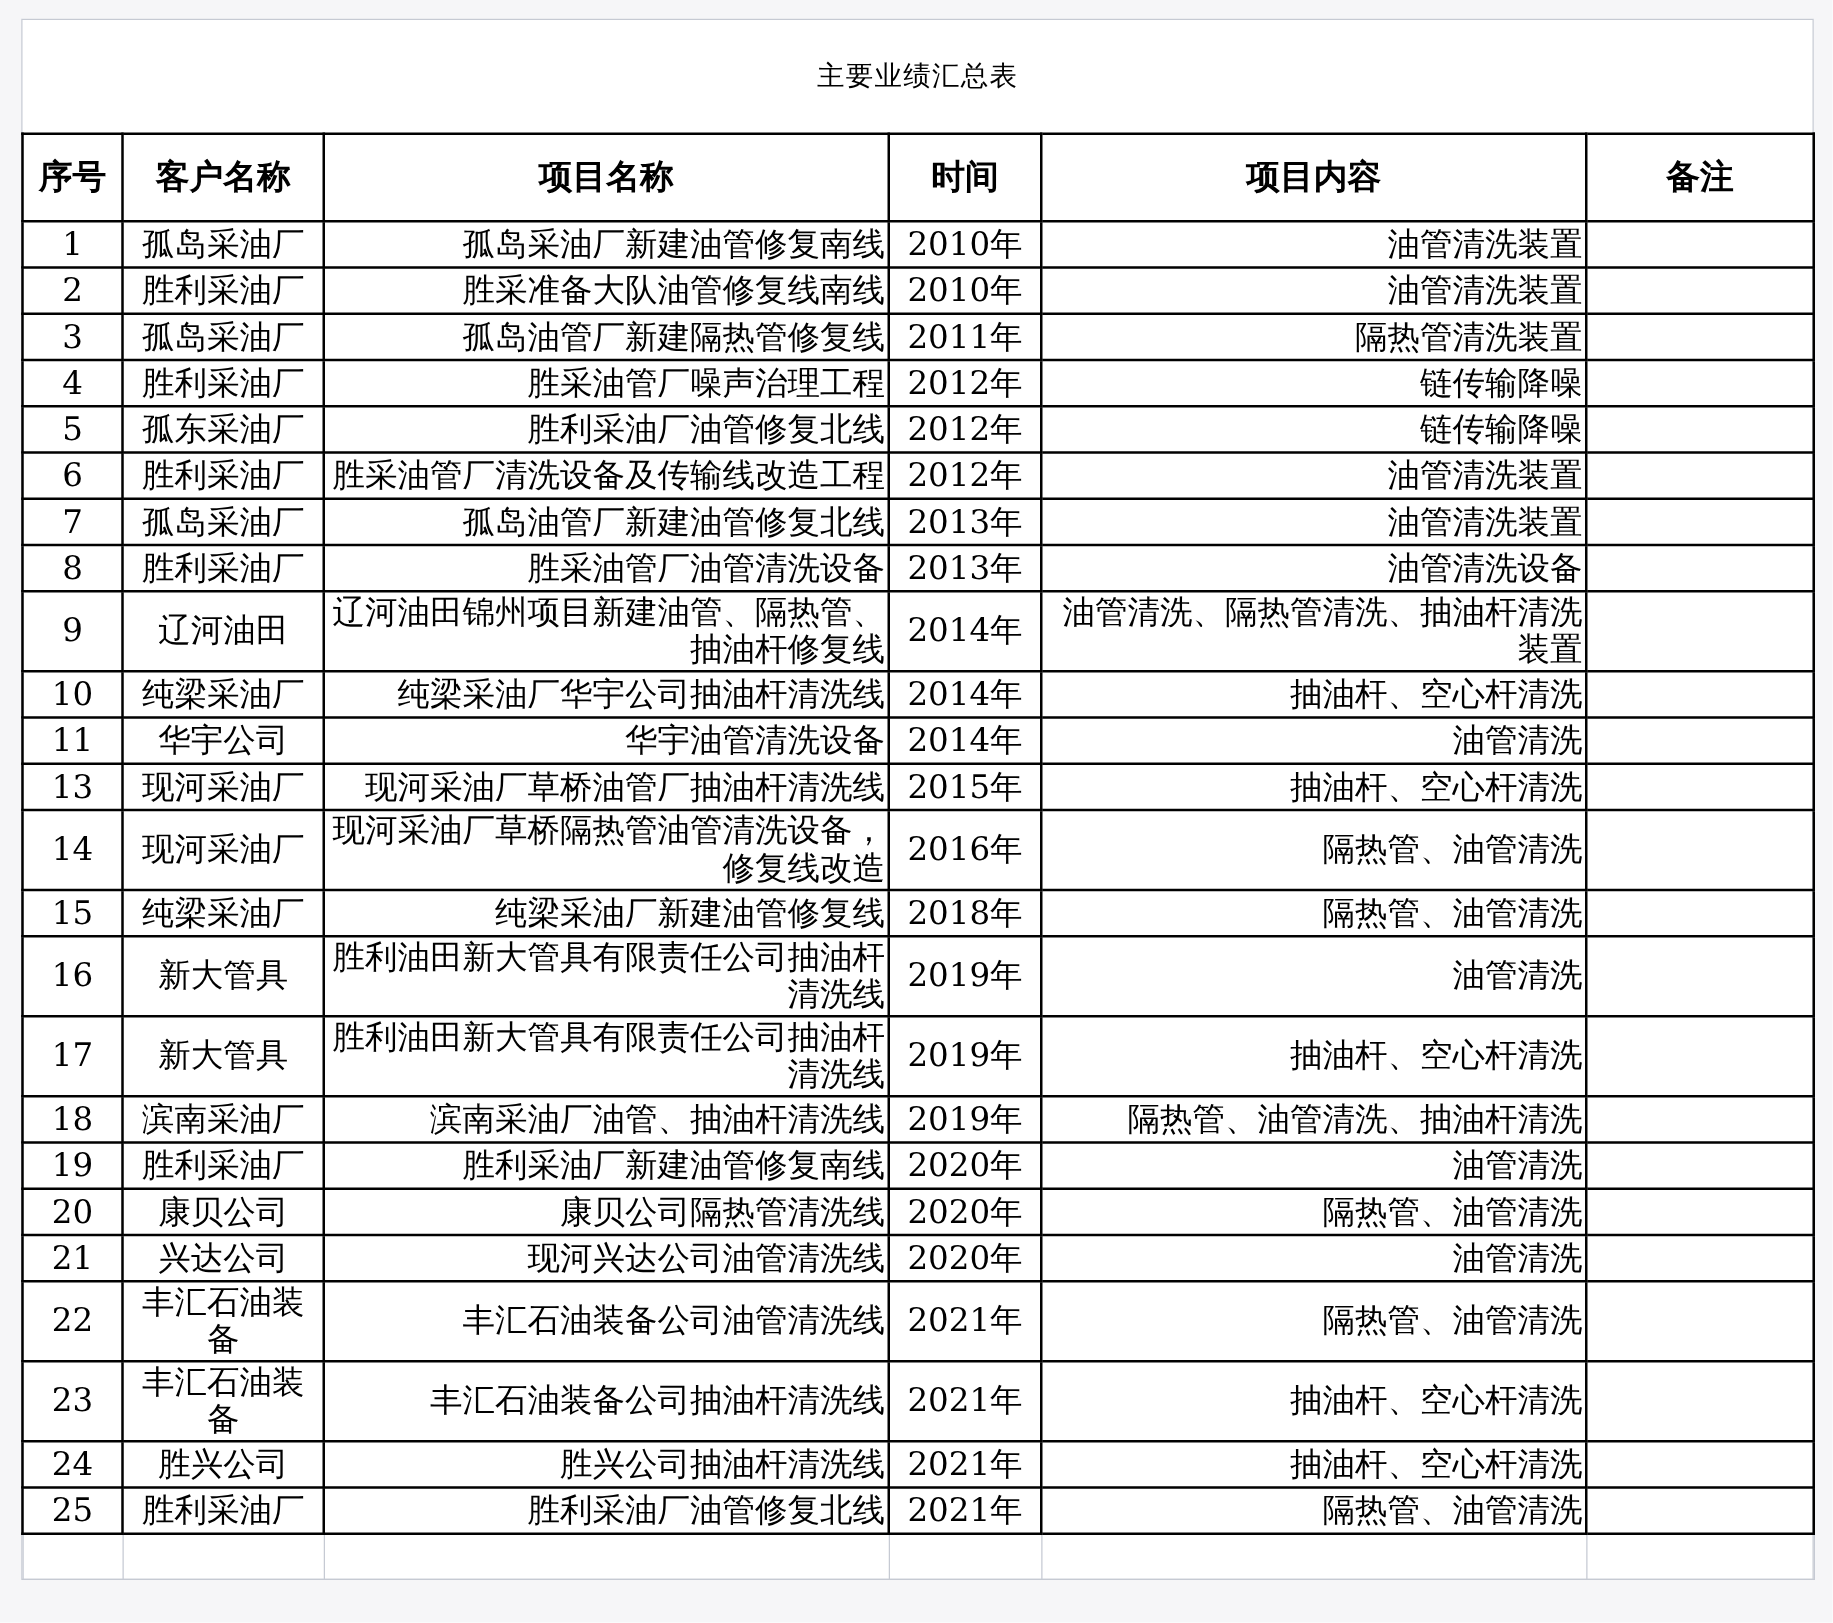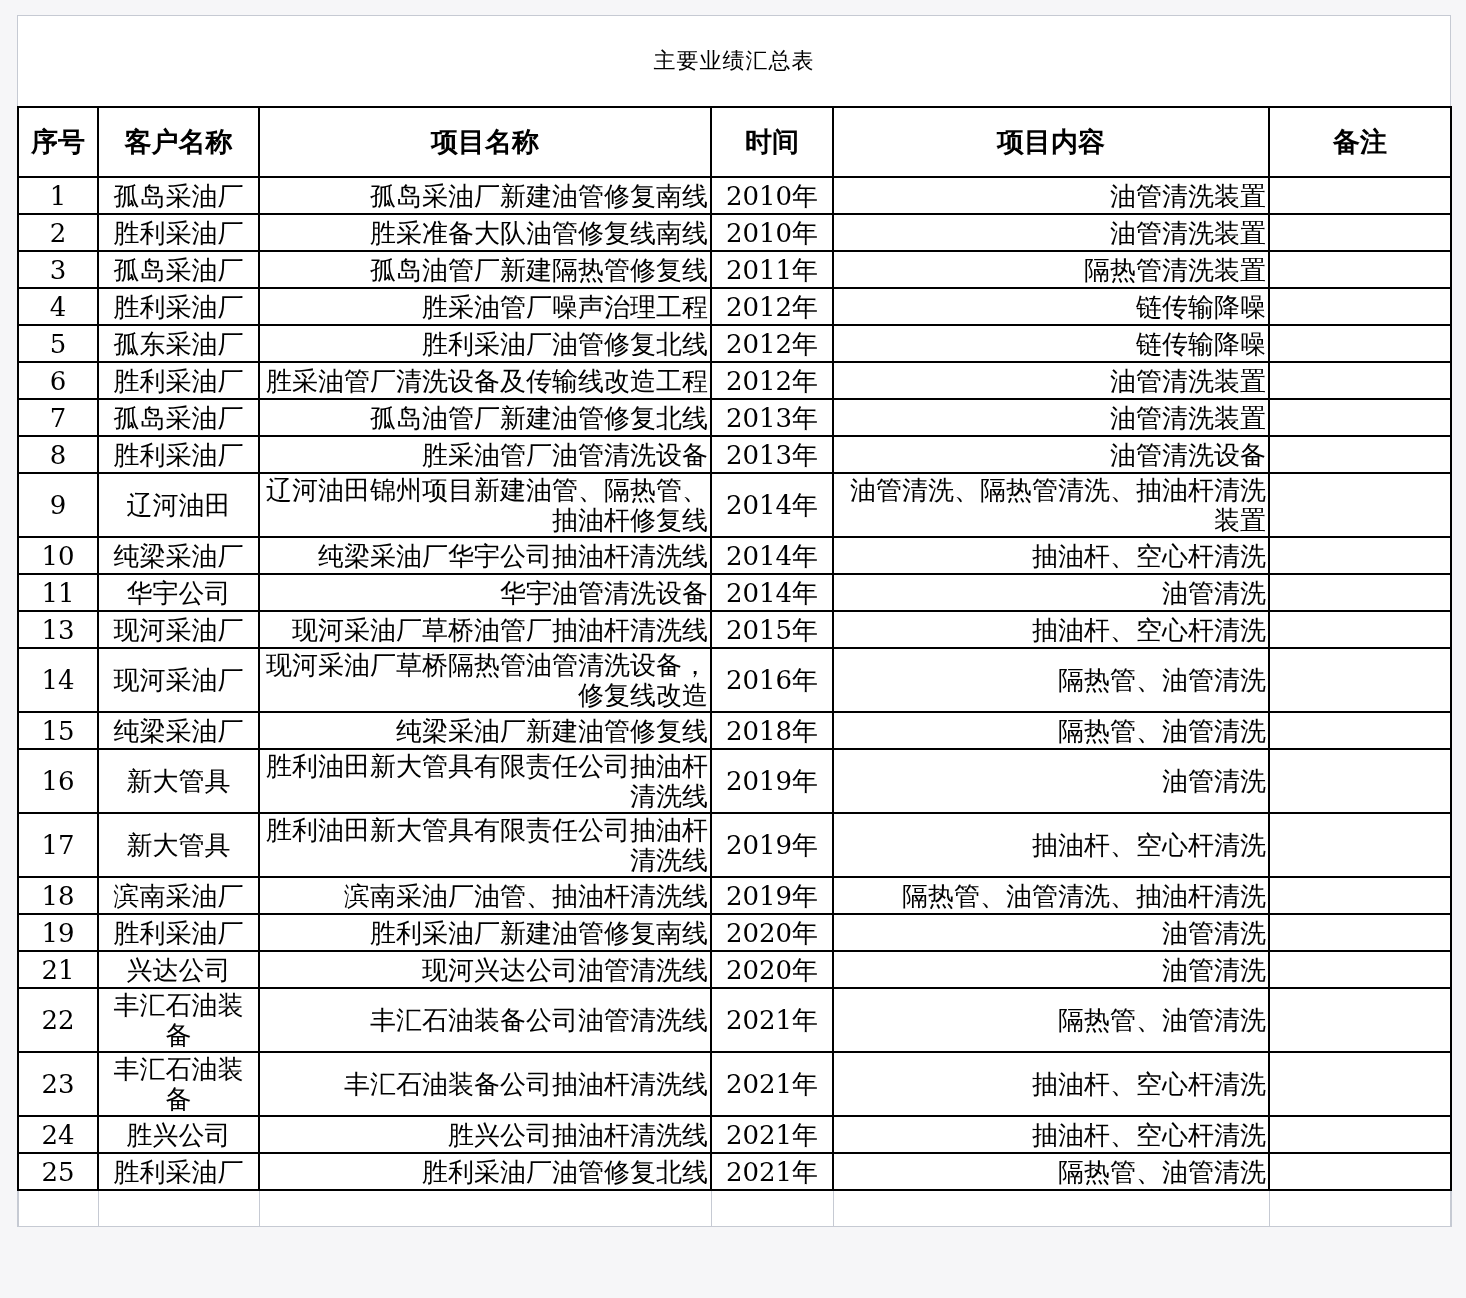--- a/index.html
+++ b/index.html
@@ -220,20 +220,28 @@
         </tr>
         <tr>
           <td class="c-no">19</td>
           <td class="c-customer">胜利采油厂</td>
           <td class="c-project">胜利采油厂新建油管修复南线</td>
           <td class="c-time">2020年</td>
           <td class="c-content">油管清洗</td>
           <td class="c-remark"></td>
         </tr>
         <tr>
+          <td class="c-no">20</td>
+          <td class="c-customer">康贝公司</td>
+          <td class="c-project">康贝公司隔热管清洗线</td>
+          <td class="c-time">2020年</td>
+          <td class="c-content">隔热管、油管清洗</td>
+          <td class="c-remark"></td>
+        </tr>
+        <tr>
           <td class="c-no">21</td>
           <td class="c-customer">兴达公司</td>
           <td class="c-project">现河兴达公司油管清洗线</td>
           <td class="c-time">2020年</td>
           <td class="c-content">油管清洗</td>
           <td class="c-remark"></td>
         </tr>
         <tr>
           <td class="c-no">22</td>
           <td class="c-customer">丰汇石油装备</td>

